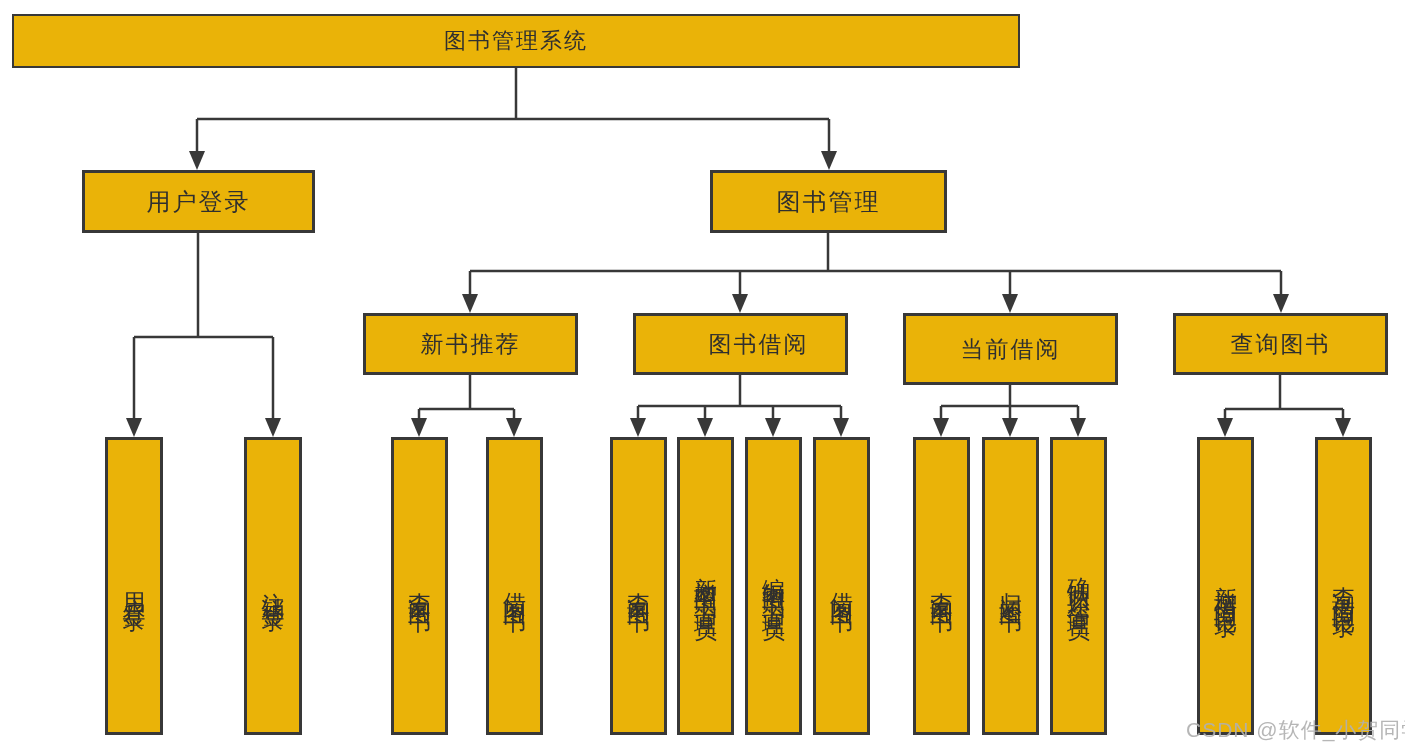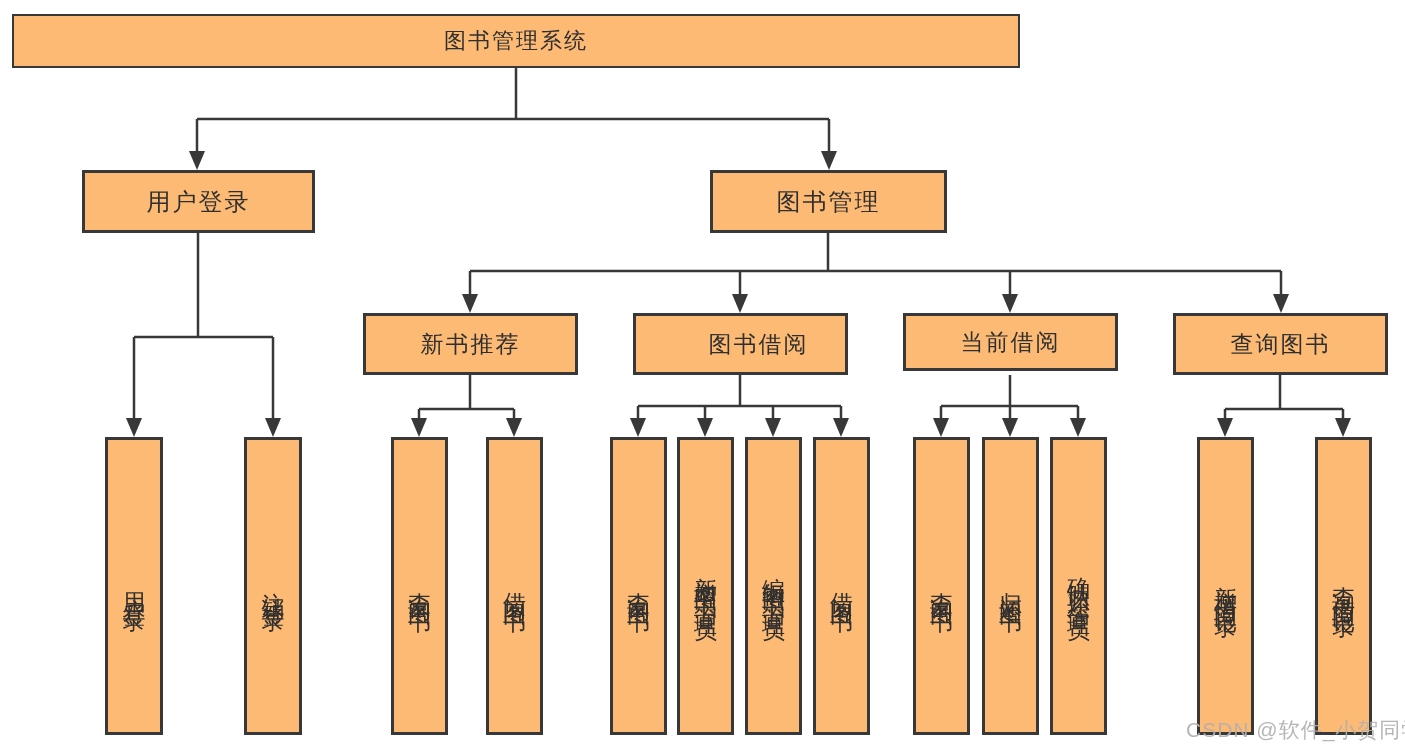--- a/index.html
+++ b/index.html
@@ -18,21 +18,21 @@
   #connectors {
     position: absolute;
     left: 0; top: 0;
     width: 1405px;
     height: 747px;
     z-index: 1;
   }
   .node {
     position: absolute;
     box-sizing: border-box;
-    background: #fdba74;
+    background: #eab308;
     border: 3px solid #383838;
     color: #2f2f2f;
     display: flex;
     align-items: center;
     justify-content: center;
     text-align: center;
     z-index: 2;
     line-height: 1;
   }
   .node.root {
@@ -126,21 +126,21 @@
       <polygon points="1335,418 1351,418 1343,437" fill="#383838"></polygon>
     </svg>
 
   <div class="node root" style="left:12px;  top:14px;  width:1008px; height:54px;">图书管理系统</div>
 
   <div class="node branch2" style="left:82px;  top:170px; width:233px; height:63px;">用户登录</div>
   <div class="node branch2" style="left:710px; top:170px; width:237px; height:63px;">图书管理</div>
 
   <div class="node branch3" style="left:363px;  top:313px; width:215px; height:62px;">新书推荐</div>
   <div class="node branch3" style="left:633px;  top:313px; width:215px; height:62px;padding-left:36px;">图书借阅</div>
-  <div class="node branch3" style="left:903px;  top:313px; width:215px; height:58px;">当前借阅</div>
+  <div class="node branch3" style="left:903px;  top:313px; width:215px; height:72px;">当前借阅</div>
   <div class="node branch3" style="left:1173px; top:313px; width:215px; height:62px;">查询图书</div>
 
   <div class="node leaf" style="left:105px;  top:437px; width:58px; height:298px;">用户登录</div>
   <div class="node leaf" style="left:244px;  top:437px; width:58px; height:298px;">注销登录</div>
 
   <div class="node leaf" style="left:391px;  top:437px; width:57px; height:298px;">查询图书</div>
   <div class="node leaf" style="left:486px;  top:437px; width:57px; height:298px;">借阅图书</div>
 
   <div class="node leaf" style="left:610px;  top:437px; width:57px; height:298px;">查询图书</div>
   <div class="node leaf" style="left:677px;  top:437px; width:57px; height:298px;">新增图书（管理员）</div>

